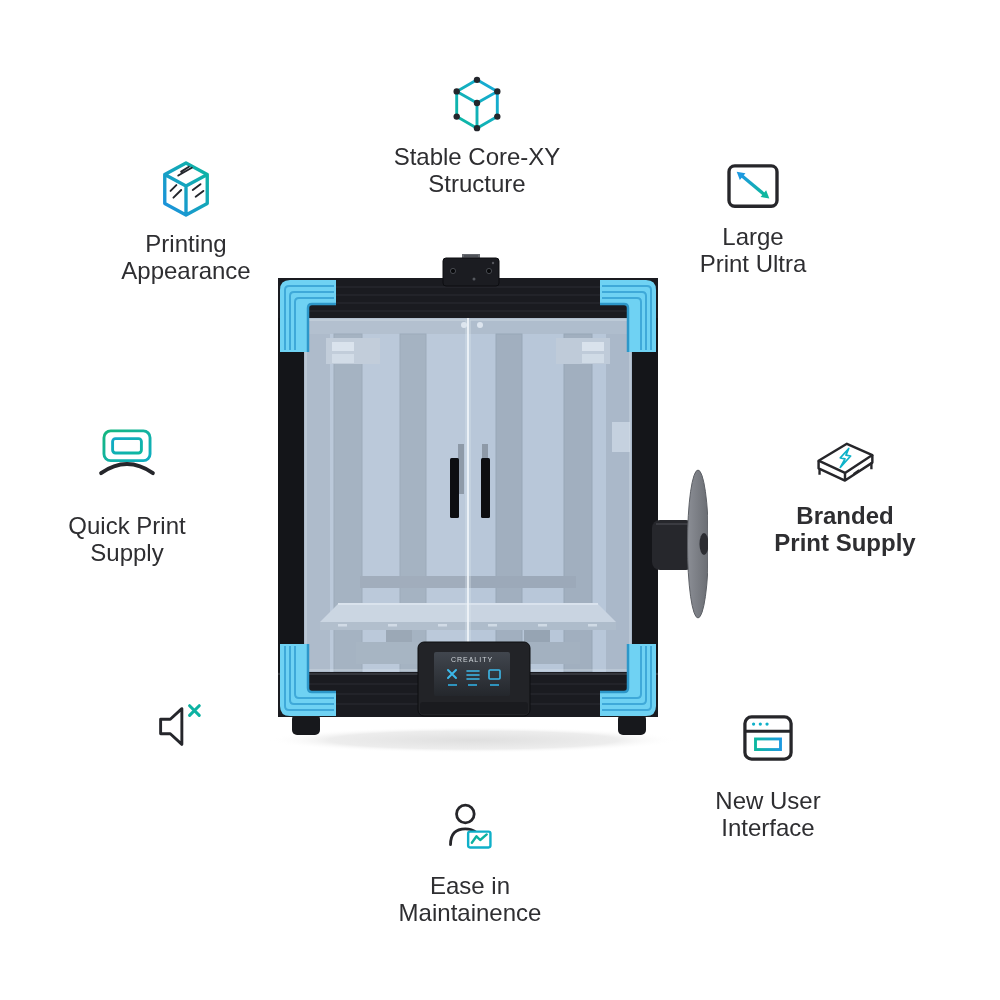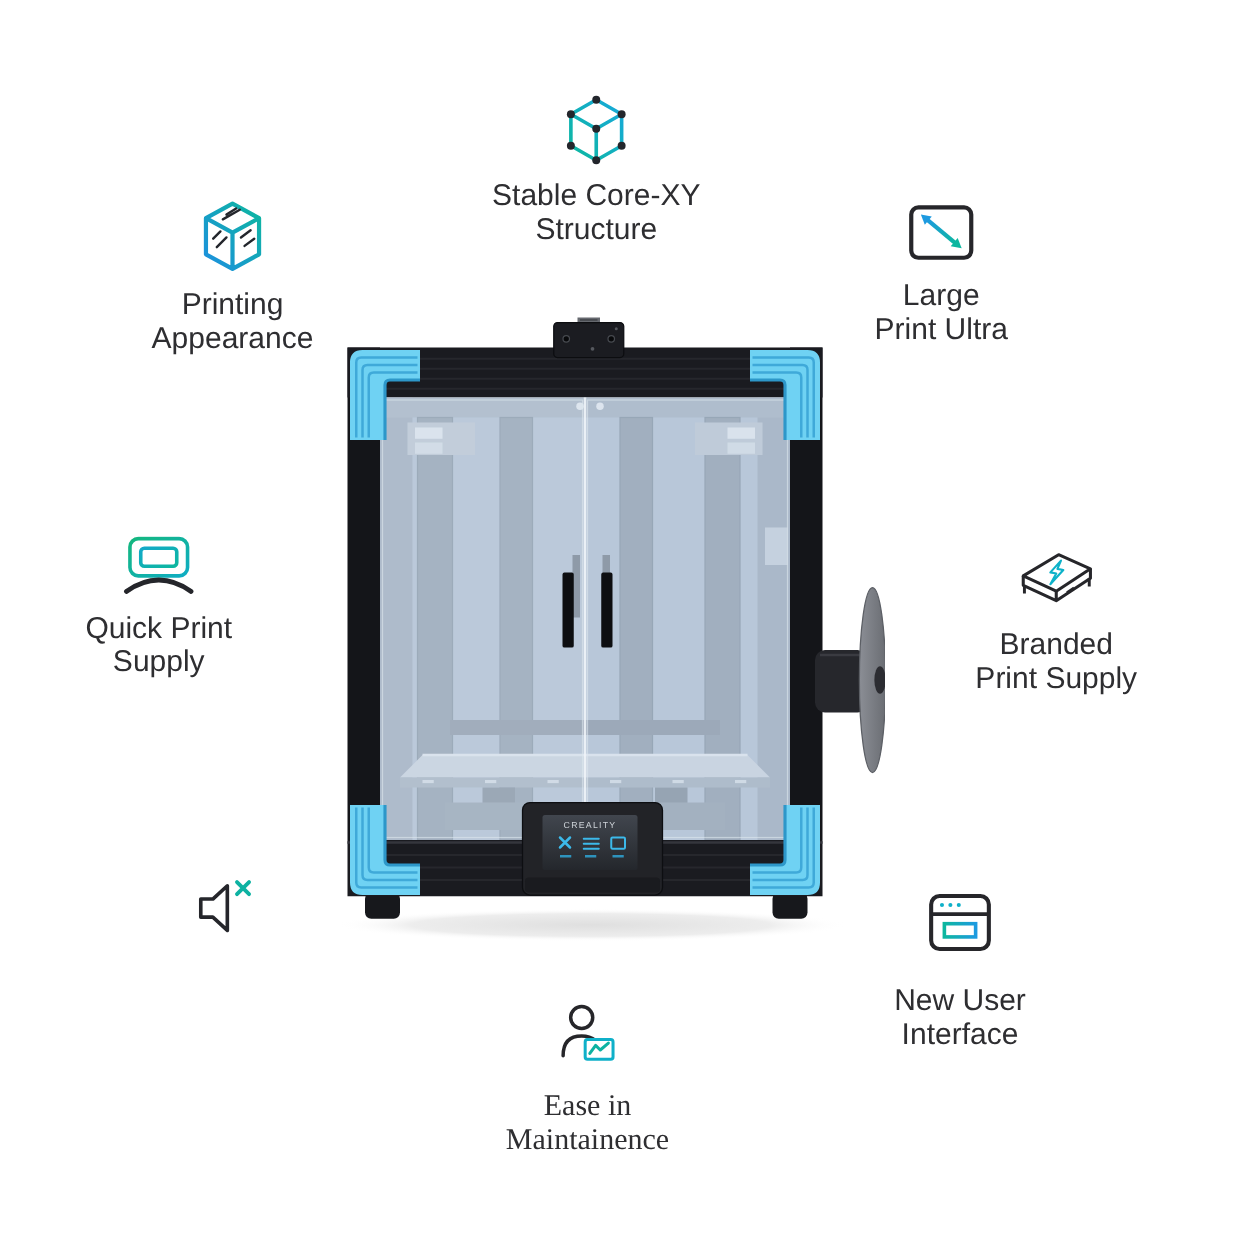--- a/index.html
+++ b/index.html
@@ -72,21 +72,21 @@
     <line x1="16" y1="13" x2="40" y2="33" stroke="url(#gar)" stroke-width="3.5"></line>
     <polygon points="11,9 14.3,17.6 20.1,10.7" fill="#1d9ae0"></polygon>
     <polygon points="45,37 35.9,35.4 41.7,28.5" fill="#0db79f"></polygon>
   </svg>
   <div class="label">
     <div>Large</div>
     <div>Print Ultra</div>
   </div>
 </div>
 
-<div class="feature" style="left:27px;top:429px;width:200px;">
+<div class="feature" style="left:27px;top:429px;width:200px;gap:23px;">
   <svg width="62" height="48" viewBox="0 0 64 50" style="margin-bottom:12px">
     <defs>
       <linearGradient id="gfp" x1="0" y1="0" x2="1" y2="1">
         <stop offset="0" stop-color="#14b77e"></stop>
           <stop offset="1" stop-color="#0fadc4"></stop>
         </linearGradient>
       <linearGradient id="gfp2" x1="0" y1="0" x2="1" y2="1">
         <stop offset="0" stop-color="#12a9c9"></stop>
           <stop offset="1" stop-color="#0db79f"></stop>
         </linearGradient>
@@ -94,21 +94,21 @@
     <rect x="8" y="2" width="48" height="31" rx="7" stroke="url(#gfp)" stroke-width="3" fill="none"></rect>
     <rect x="17" y="10" width="30" height="15" rx="3" stroke="url(#gfp2)" stroke-width="3" fill="none"></rect>
     <path d="M5,46 Q32,27 59,46" stroke="#25262b" stroke-width="4" fill="none" stroke-linecap="round"></path>
   </svg>
   <div class="label">
     <div>Quick Print</div>
     <div>Supply</div>
   </div>
 </div>
 
-<div class="feature" style="left:737px;top:437px;width:216px;">
+<div class="feature" style="left:737px;top:437px;width:216px;font-weight:bold;">
   <svg width="66" height="55" viewBox="0 0 70 58" style="margin-bottom:10px">
     <g stroke="#26262a" stroke-width="2.6" stroke-linejoin="round" fill="#ffffff">
       <polygon points="7,25 37,7 64,19 35,38"></polygon>
       <path d="M7,25 L7,33 L35,46 L35,38 M64,19 L64,27 L35,46" fill="none"></path>
       <path d="M8,33 L8,40 M63,27 L63,34" fill="none" stroke-width="2.5"></path>
       <path d="M44,39 L50,35" fill="none" stroke-width="2"></path>
     </g>
     <polygon points="39,12 30,22 35,23 30,32 41,20 36,19" stroke="#0db2c9" stroke-width="1.8" fill="none" stroke-linejoin="round"></polygon>
   </svg>
   <div class="label">
@@ -140,21 +140,21 @@
         <circle cx="27" cy="11.5" r="1.7"></circle>
     </g>
     <rect x="15" y="27" width="26" height="11" stroke="url(#gui)" stroke-width="3" fill="none"></rect>
   </svg>
   <div class="label">
     <div>New User</div>
     <div>Interface</div>
   </div>
 </div>
 
-<div class="feature" style="left:370px;top:800px;width:200px;font-family:Liberation Serif, serif;">
+<div class="feature" style="left:370px;top:800px;width:200px;">
   <svg width="52" height="54" viewBox="0 0 56 58" style="margin-bottom:18px">
     <circle cx="23" cy="15" r="9.5" stroke="#26262a" stroke-width="3" fill="none"></circle>
     <path d="M7,48 Q7,31 23,31 Q30,31 35,35" stroke="#26262a" stroke-width="3" fill="none" stroke-linecap="round"></path>
     <rect x="26" y="34" width="24" height="17" rx="2" stroke="#0fb0c9" stroke-width="2.6" fill="#ffffff"></rect>
     <polyline points="30,46 35,39 39,43 46,37" stroke="#0db2a2" stroke-width="2.6" fill="none" stroke-linecap="round" stroke-linejoin="round"></polyline>
   </svg>
   <div class="label">
     <div>Ease in</div>
     <div>Maintainence</div>
   </div>

